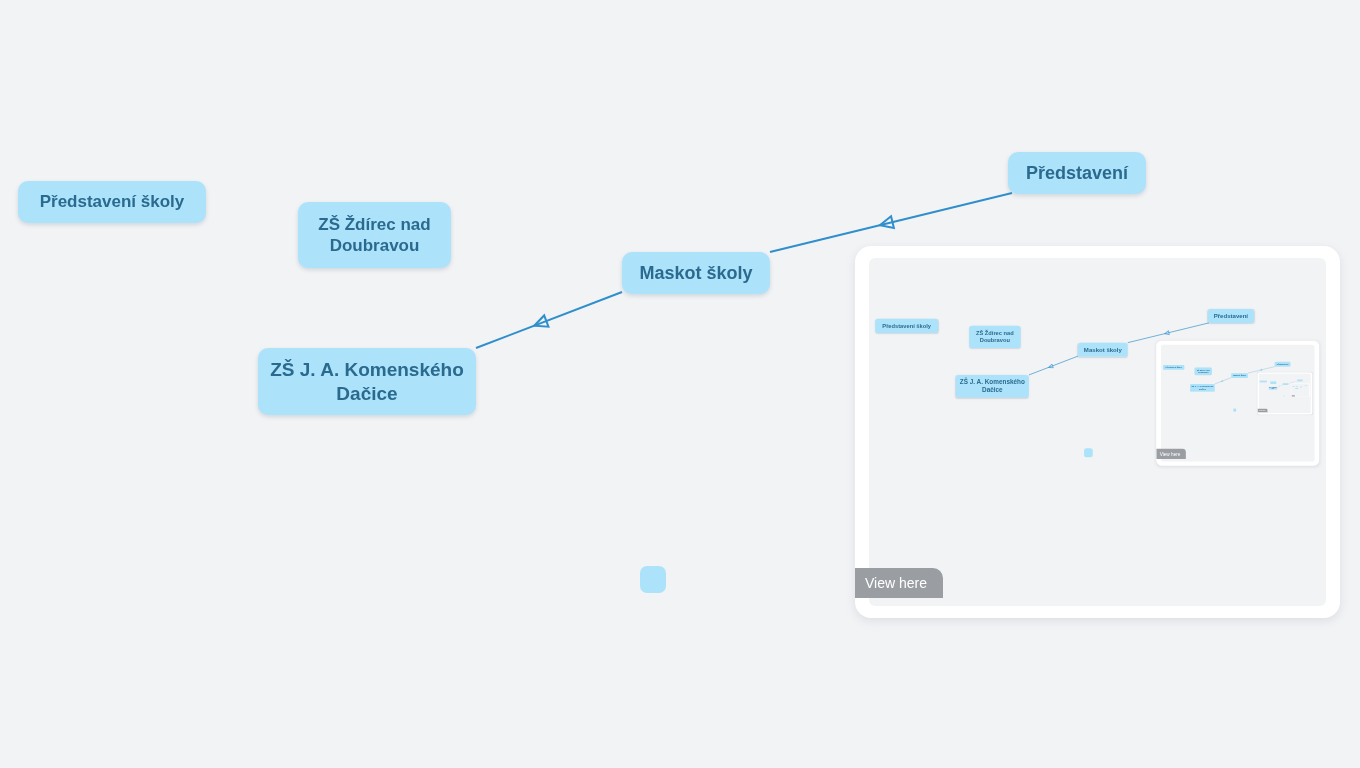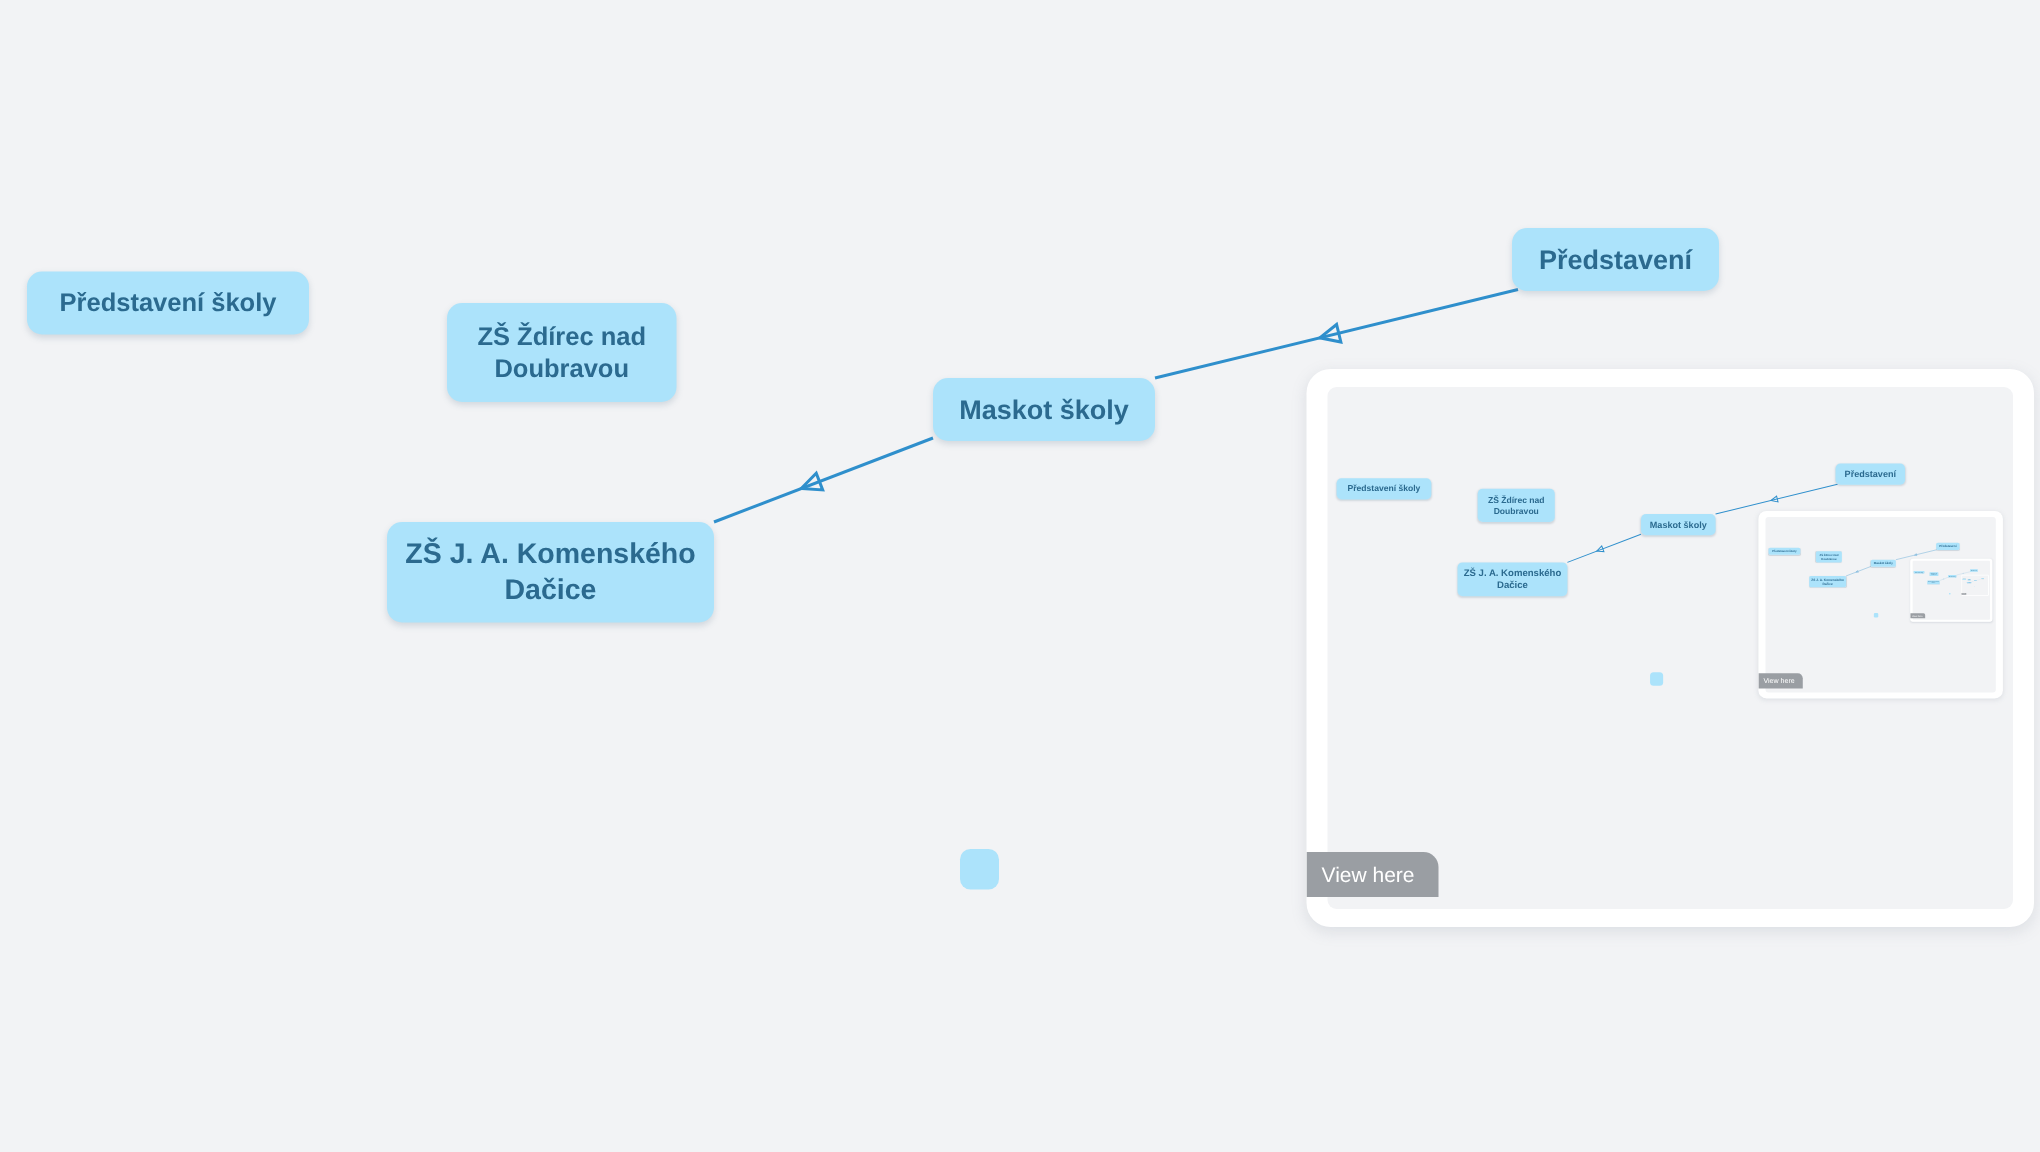--- a/index.html
+++ b/index.html
@@ -114,21 +114,21 @@
     <div class="node" style="left: 258px; top: 348px; width: 218px; height: 67px; font-size: 19px;">
       <span>ZŠ J. A. Komenského Dačice</span>
     </div>
     <div class="node" style="left: 622px; top: 252px; width: 148px; height: 42px; font-size: 18px;">
       <span>Maskot školy</span>
     </div>
     <div class="node" style="left: 1008px; top: 152px; width: 138px; height: 42px; font-size: 18px;">
       <span>Představení</span>
     </div>
     <div class="marker-square" style="left: 640px; top: 566px; width: 26px; height: 27px;"></div>
-    <div class="preview-panel" style="left: 855px; top: 246px; width: 485px; height: 372px; margin-left: 16px;">
+    <div class="preview-panel" style="left: 855px; top: 246px; width: 485px; height: 372px;">
       <div class="preview-inner" style="left: 14px; top: 12px; width: 457px; height: 348px;">
         <div class="preview-scaler" style="transform: scale(0.336);">
           <svg class="edges" width="1360" height="768">
             <g>
               <line x1="622" y1="292" x2="476" y2="348" stroke="#2f8fcc" stroke-width="2"></line>
               <polygon points="534.1711134517216,325.68779210070954 544.1601553783927,315.4301587778027 548.4576177181642,326.63425702077825" fill="none" stroke="#2f8fcc" stroke-width="2" stroke-linejoin="miter"></polygon>
             </g>
             <g>
               <line x1="1012" y1="193" x2="770" y2="252" stroke="#2f8fcc" stroke-width="2"></line>
               <polygon points="879.8449713067758,225.219614433472 891.0538461392499,216.31112831124415 893.8962112471983,227.96964282181187" fill="none" stroke="#2f8fcc" stroke-width="2" stroke-linejoin="miter"></polygon>

